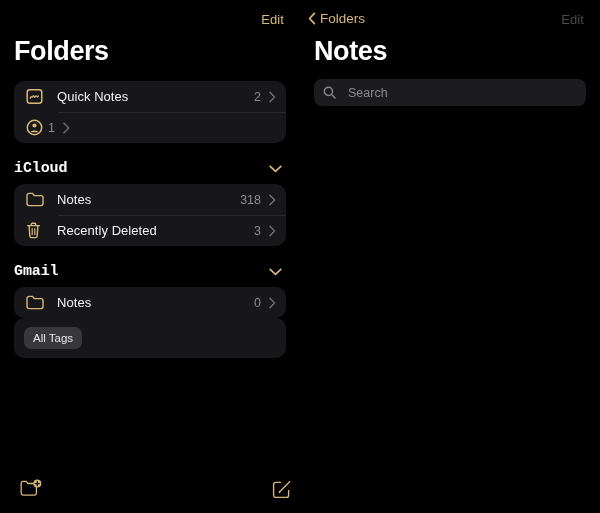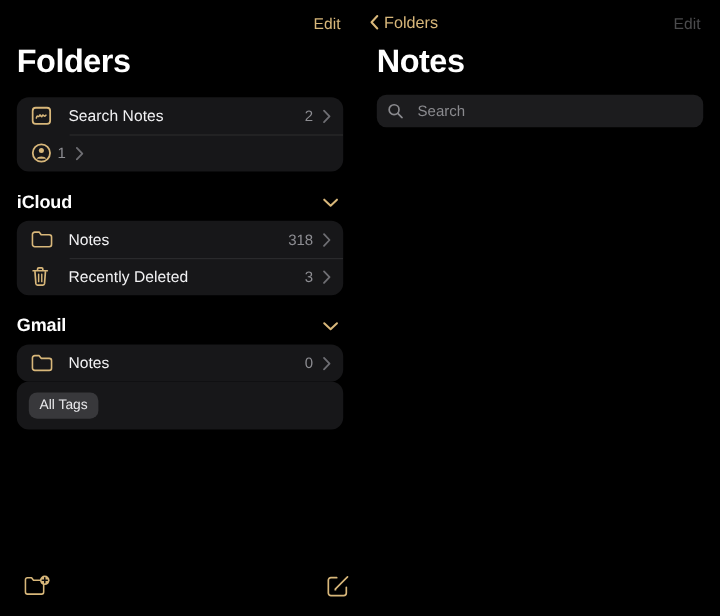--- a/index.html
+++ b/index.html
@@ -81,20 +81,21 @@
     letter-spacing: .05px;
   }
   .row-count { color: #8d8d92; font-size: 12.5px; margin-right: 8px; }
   .row-chevron { display: flex; align-items: center; }
   .row-chevron svg { display: block; }
 
   
   .section-header {
     display: flex; align-items: center;
     margin: 17px 14px 7px 14px;
+    font-family: Liberation Mono, monospace;
   }
   .section-title {
     flex: 1 1 auto;
     color: #ffffff;
     font-size: 15px;
     font-weight: bold;
     letter-spacing: -0.1px;
   }
   .section-chevron { display: flex; align-items: center; padding: 2px 4px; }
   .section-chevron svg { display: block; }
@@ -142,21 +143,21 @@
 
     <div class="card" style="margin-top:14px;">
 
       <div class="row">
         <span class="row-icon">
           <svg width="17" height="17" viewBox="0 0 17 17">
             <rect x="1.2" y="1.8" width="14.6" height="13.4" rx="2.6" fill="none" stroke="#d8b77a" stroke-width="1.5"></rect>
             <path d="M4.3 10.4 C5.2 6.8 5.9 10.6 6.8 8.4 C7.6 6.3 8.3 10.8 9.2 8.6 C10.1 6.5 10.9 10.4 12.3 7.9" fill="none" stroke="#d8b77a" stroke-width="1.3" stroke-linecap="round"></path>
           </svg>
         </span>
-        <span class="row-label">Search Notes</span>
+        <span class="row-label">Quick Notes</span>
         <span class="row-count">2</span>
         <span class="row-chevron">
           <svg width="7" height="12" viewBox="0 0 7 12">
             <path d="M1 1.2 L5.6 6 L1 10.8" fill="none" stroke="#6e6e73" stroke-width="1.5" stroke-linecap="round" stroke-linejoin="round"></path>
           </svg>
         </span>
       </div>
 
       <div class="row">
         <span class="row-icon">

